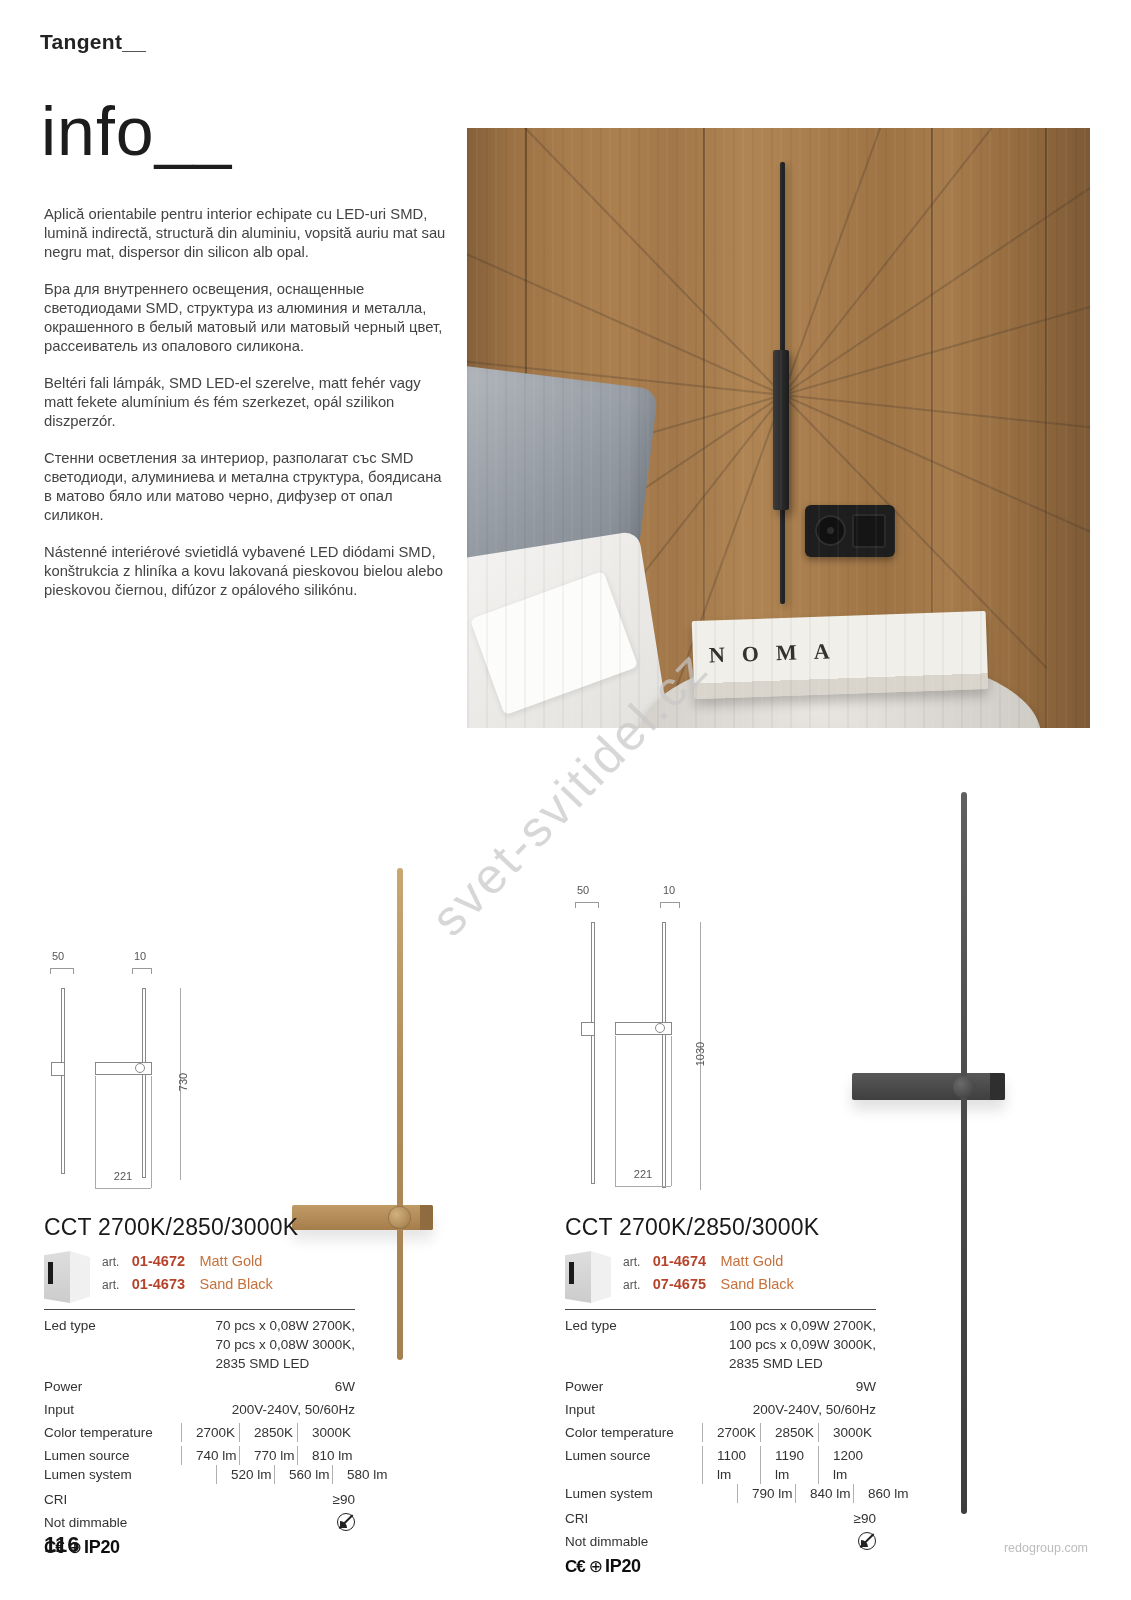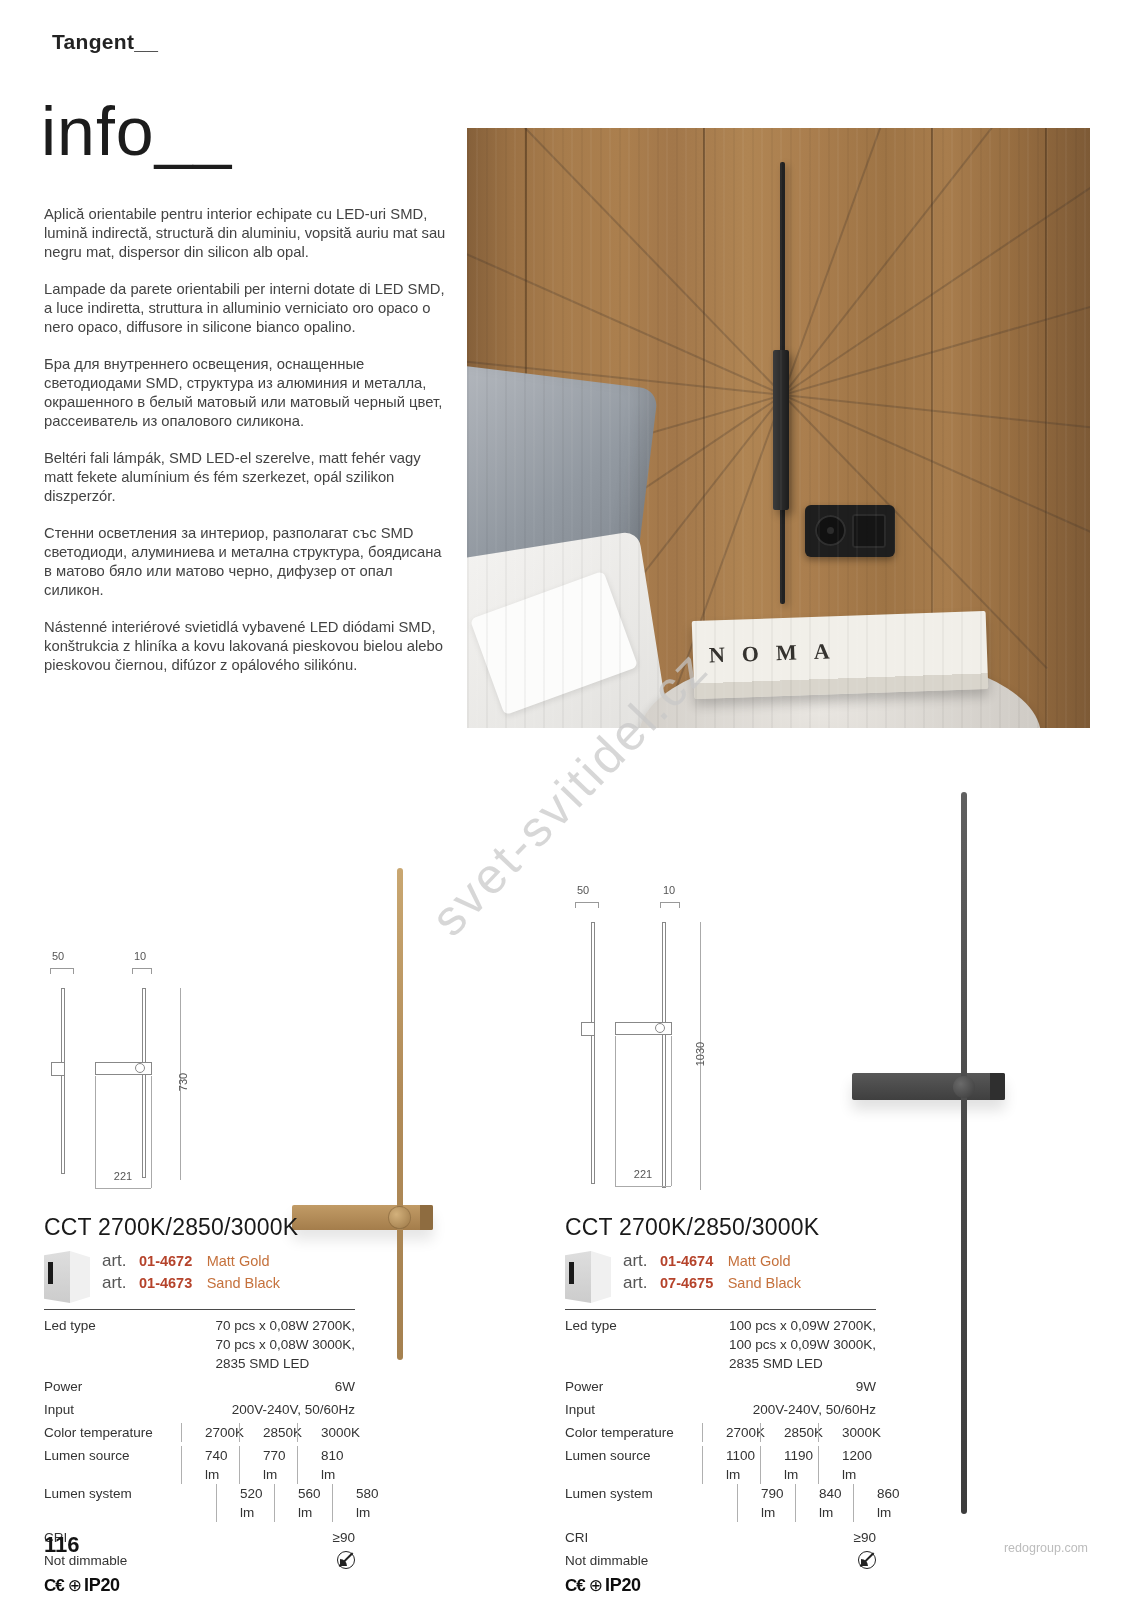--- a/index.html
+++ b/index.html
@@ -2,21 +2,21 @@
 <html><head>
 <meta charset="utf-8">
 <style>
   html,body{margin:0;padding:0;background:#e8e8e8;}
   .page{
     position:relative;width:1131px;height:1600px;margin:0 auto;
     background:#ffffff;overflow:hidden;
     font-family:"Liberation Sans",sans-serif;color:#3d3d3d;
   }
   
-  .brand{position:absolute;left:52px;top:30px;font-size:21px;font-weight:700;color:#232323;letter-spacing:.3px;}
+  .brand{position:absolute;left:40px;top:30px;font-size:21px;font-weight:700;color:#232323;letter-spacing:.3px;}
   .page-title{position:absolute;left:41px;top:92px;font-size:68px;font-weight:300;color:#1c1c1c;letter-spacing:1px;}
   
   .descs{position:absolute;left:44px;top:205px;width:408px;}
   .descs p{margin:0 0 18px 0;font-size:14.8px;line-height:19px;color:#434343;}
   .descs p.en{font-weight:700;color:#262626;margin-bottom:32px;}
   
   .photo{position:absolute;left:467px;top:128px;width:623px;height:600px;overflow:hidden;
     background:linear-gradient(90deg,#85603a 0%,#9b7144 7%,#a77c4c 15%,#ab7f4e 25%,#a2774a 33%,#b08553 45%,#aa7e4e 55%,#9e7445 67%,#a87d4d 77%,#946b3f 89%,#7d5a36 100%);}
   .photo::after{content:"";position:absolute;inset:0;
     background:repeating-linear-gradient(90deg,rgba(0,0,0,.04) 0 2px,transparent 2px 9px,rgba(255,255,255,.04) 9px 11px,transparent 11px 19px);}
@@ -102,32 +102,32 @@
   .cct{margin:0 0 9px 0;font-size:23px;font-weight:400;color:#191919;letter-spacing:.2px;}
   .variants{position:relative;min-height:52px;padding-left:58px;box-sizing:border-box;}
   .corner-icon{position:absolute;left:0;top:1px;width:46px;height:52px;}
   .corner-icon i{position:absolute;display:block;}
   .corner-icon .cw-l{left:0;top:0;width:26px;height:52px;background:linear-gradient(180deg,#dedede,#cccccc);
     clip-path:polygon(0 8%,100% 0,100% 100%,0 92%);}
   .corner-icon .cw-r{left:26px;top:0;width:20px;height:52px;background:#f0f0f0;
     clip-path:polygon(0 0,100% 12%,100% 88%,0 100%);}
   .corner-icon .cw-lamp{left:4px;top:11px;width:5px;height:22px;background:#1a1a1a;}
   .vrow{line-height:22px;white-space:nowrap;}
-  .vrow .art{font-size:17px;color:#555;margin-right:8px;}
+  .vrow .art{font-size:12px;color:#555;margin-right:8px;}
   .vrow .code{font-size:14.5px;font-weight:700;color:#b5432b;margin-right:10px;}
   .vrow .finish{font-size:14.5px;color:#c5713c;}
   .rule{width:311px;border-top:1px solid #4a4a4a;margin-top:7px;}
   .specs{margin-top:6px;width:311px;}
   .srow{display:flex;margin-bottom:4px;font-size:13.5px;line-height:19px;color:#333;justify-content:space-between;}
   .srow.tight{margin-bottom:0;}
   .srow.after{margin-bottom:6px;gap:48px;}
   .slabel{width:124px;flex:none;}
   .sval{padding-left:9px;}
   .cells{display:flex;}
-  .cell{width:58px;flex:none;border-left:1px solid #b0b0b0;padding-left:23px;box-sizing:border-box;}
+  .cell{width:58px;flex:none;border-left:1px solid #b0b0b0;padding-left:14px;box-sizing:border-box;}
   .nd-icon{position:relative;display:inline-block;width:18px;height:18px;border:1.5px solid #222;border-radius:50%;box-sizing:border-box;vertical-align:-3px;}
   .nd-icon::before{content:"";position:absolute;left:7px;top:-2px;width:1.5px;height:19px;background:#222;transform:rotate(45deg);}
   .nd-icon::after{content:"";position:absolute;left:2px;bottom:2px;width:7px;height:7px;background:#222;border-radius:0 100% 0 0;}
   .certs{display:flex;align-items:center;margin-top:3px;}
   .ce{font-size:17px;font-weight:700;letter-spacing:-1px;color:#0e0e0e;}
   .ccirc{font-size:17px;color:#0e0e0e;margin:0 2px 0 4px;line-height:1;}
   .ip{font-size:18px;font-weight:700;color:#0e0e0e;letter-spacing:-.3px;}
   
   .page-num{position:absolute;left:44px;top:1532px;font-size:22px;font-weight:700;color:#141414;}
   .site-url{position:absolute;right:43px;top:1541px;font-size:12.5px;color:#bcbcbc;}
@@ -135,21 +135,20 @@
 </head>
 <body>
 
 <div class="page">
 
   <div class="brand">Tangent__</div>
   <div class="page-title">info__</div>
 
   <div class="descs">
     <p>Aplică orientabile pentru interior echipate cu LED-uri SMD, lumină indirectă, structură din aluminiu, vopsită auriu mat sau negru mat, dispersor din silicon alb opal.</p>
-    <p>Lampade da parete orientabili per interni dotate di LED SMD, a luce indiretta, struttura in alluminio verniciato oro opaco o nero opaco, diffusore in silicone bianco opalino.</p>
     <p>Бра для внутреннего освещения, оснащенные светодиодами SMD, структура из алюминия и металла, окрашенного в белый матовый или матовый черный цвет, рассеиватель из опалового силикона.</p>
     <p>Beltéri fali lámpák, SMD LED-el szerelve, matt fehér vagy matt fekete alumínium és fém szerkezet, opál szilikon diszperzór.</p>
     <p>Стенни осветления за интериор, разполагат със SMD светодиоди, алуминиева и метална структура, боядисана в матово бяло или матово черно, дифузер от опал силикон.</p>
     <p>Nástenné interiérové svietidlá vybavené LED diódami SMD, konštrukcia z hliníka a kovu lakovaná pieskovou bielou alebo pieskovou čiernou, difúzor z opálového silikónu.</p>
   </div>
 
   <div class="photo">
     <div class="plank" style="left:58px"></div>
     <div class="plank" style="left:236px"></div>
     <div class="plank" style="left:464px"></div>

